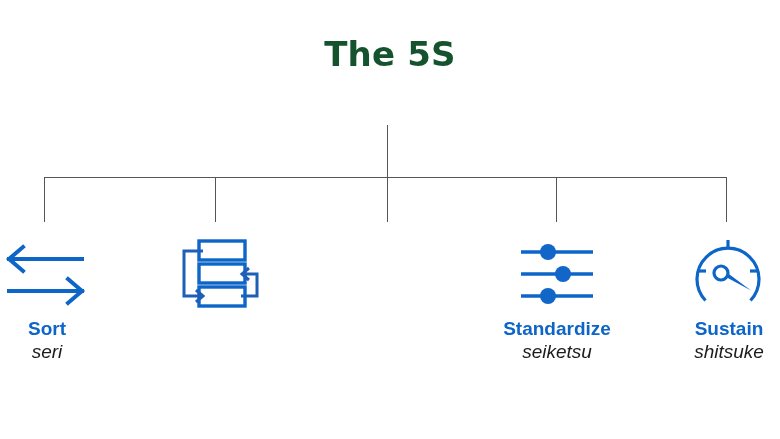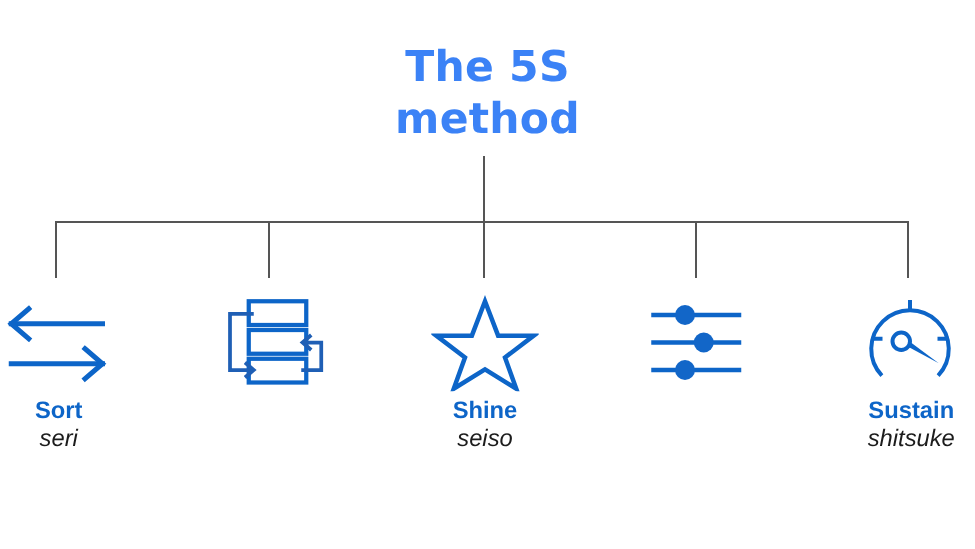--- a/index.html
+++ b/index.html
@@ -19,21 +19,21 @@
     overflow: hidden;
   }
 
   
   .title {
     position: absolute;
     left: 0;
     top: 34px;
     width: 780px;
     text-align: center;
-    color: #3b82f6;
+    color: #14532d;
     font-family: "DejaVu Sans", sans-serif;
     font-weight: bold;
     font-size: 34px;
     line-height: 1.22;
     letter-spacing: 0.2px;
   }
   .title .line { display: block; }
 
   
   .connector {
@@ -84,21 +84,20 @@
     white-space: nowrap;
   }
 </style>
 </head>
 <body>
 
 <div id="stage">
 
   <div class="title">
     <span class="line">The 5S</span>
-    <span class="line">method</span>
   </div>
 
   <svg class="connector" viewBox="0 0 780 439" width="780" height="439">
     <g stroke="#555555" stroke-width="1.7" fill="none" shape-rendering="crispEdges">
 
       <line x1="387.5" y1="125" x2="387.5" y2="178"></line>
 
       <line x1="44" y1="177.5" x2="727" y2="177.5"></line>
 
       <line x1="44.5" y1="177" x2="44.5" y2="222"></line>
@@ -139,45 +138,38 @@
             <polyline points="30,17 11,17 11,62 29,62"></polyline>
             <polyline points="23,56 30,62 23,68"></polyline>
 
             <polyline points="68,62 84,62 84,40 70,40"></polyline>
             <polyline points="76,34 69,40 76,46"></polyline>
           </g>
         </svg>
       </div>
     </div>
 
-    <div class="branch" style="left:303px;">
-      <div class="icon-wrap">
-        <svg width="86" height="78" viewBox="0 0 86 78">
-          <polygon points="43,6 53.5,33.5 82,33.5 59,51 68,76 43,60.5 18,76 27,51 4,33.5 32.5,33.5" fill="none" stroke="#0d65c8" stroke-width="3.6" stroke-linejoin="miter"></polygon>
-        </svg>
-      </div>
-      <div class="label-en">Shine</div>
-      <div class="label-jp">seiso</div>
-    </div>
 
     <div class="branch" style="left:472px;">
       <div class="icon-wrap">
         <svg width="84" height="70" viewBox="0 0 84 70">
           <g stroke="#0d65c8" stroke-width="3.6" stroke-linecap="butt">
             <line x1="6" y1="13" x2="78" y2="13"></line>
             <line x1="6" y1="35" x2="78" y2="35"></line>
             <line x1="6" y1="57" x2="78" y2="57"></line>
           </g>
           <g fill="#1266c8">
             <circle cx="33" cy="13" r="8"></circle>
             <circle cx="48" cy="35" r="8"></circle>
             <circle cx="33" cy="57" r="8"></circle>
           </g>
         </svg>
       </div>
+      <div class="label-en">Standardize</div>
+      <div class="label-jp">seiketsu</div>
     </div>
 
     <div class="branch" style="left:644px;">
       <div class="icon-wrap">
         <svg width="84" height="78" viewBox="0 0 84 78">
           <g stroke="#0d65c8" fill="none" stroke-width="3.2" stroke-linecap="butt">
 
             <path d="M 18.5 65.5 A 31 31 0 1 1 63.5 65.5"></path>
 
             <line x1="41" y1="5" x2="41" y2="14"></line>

